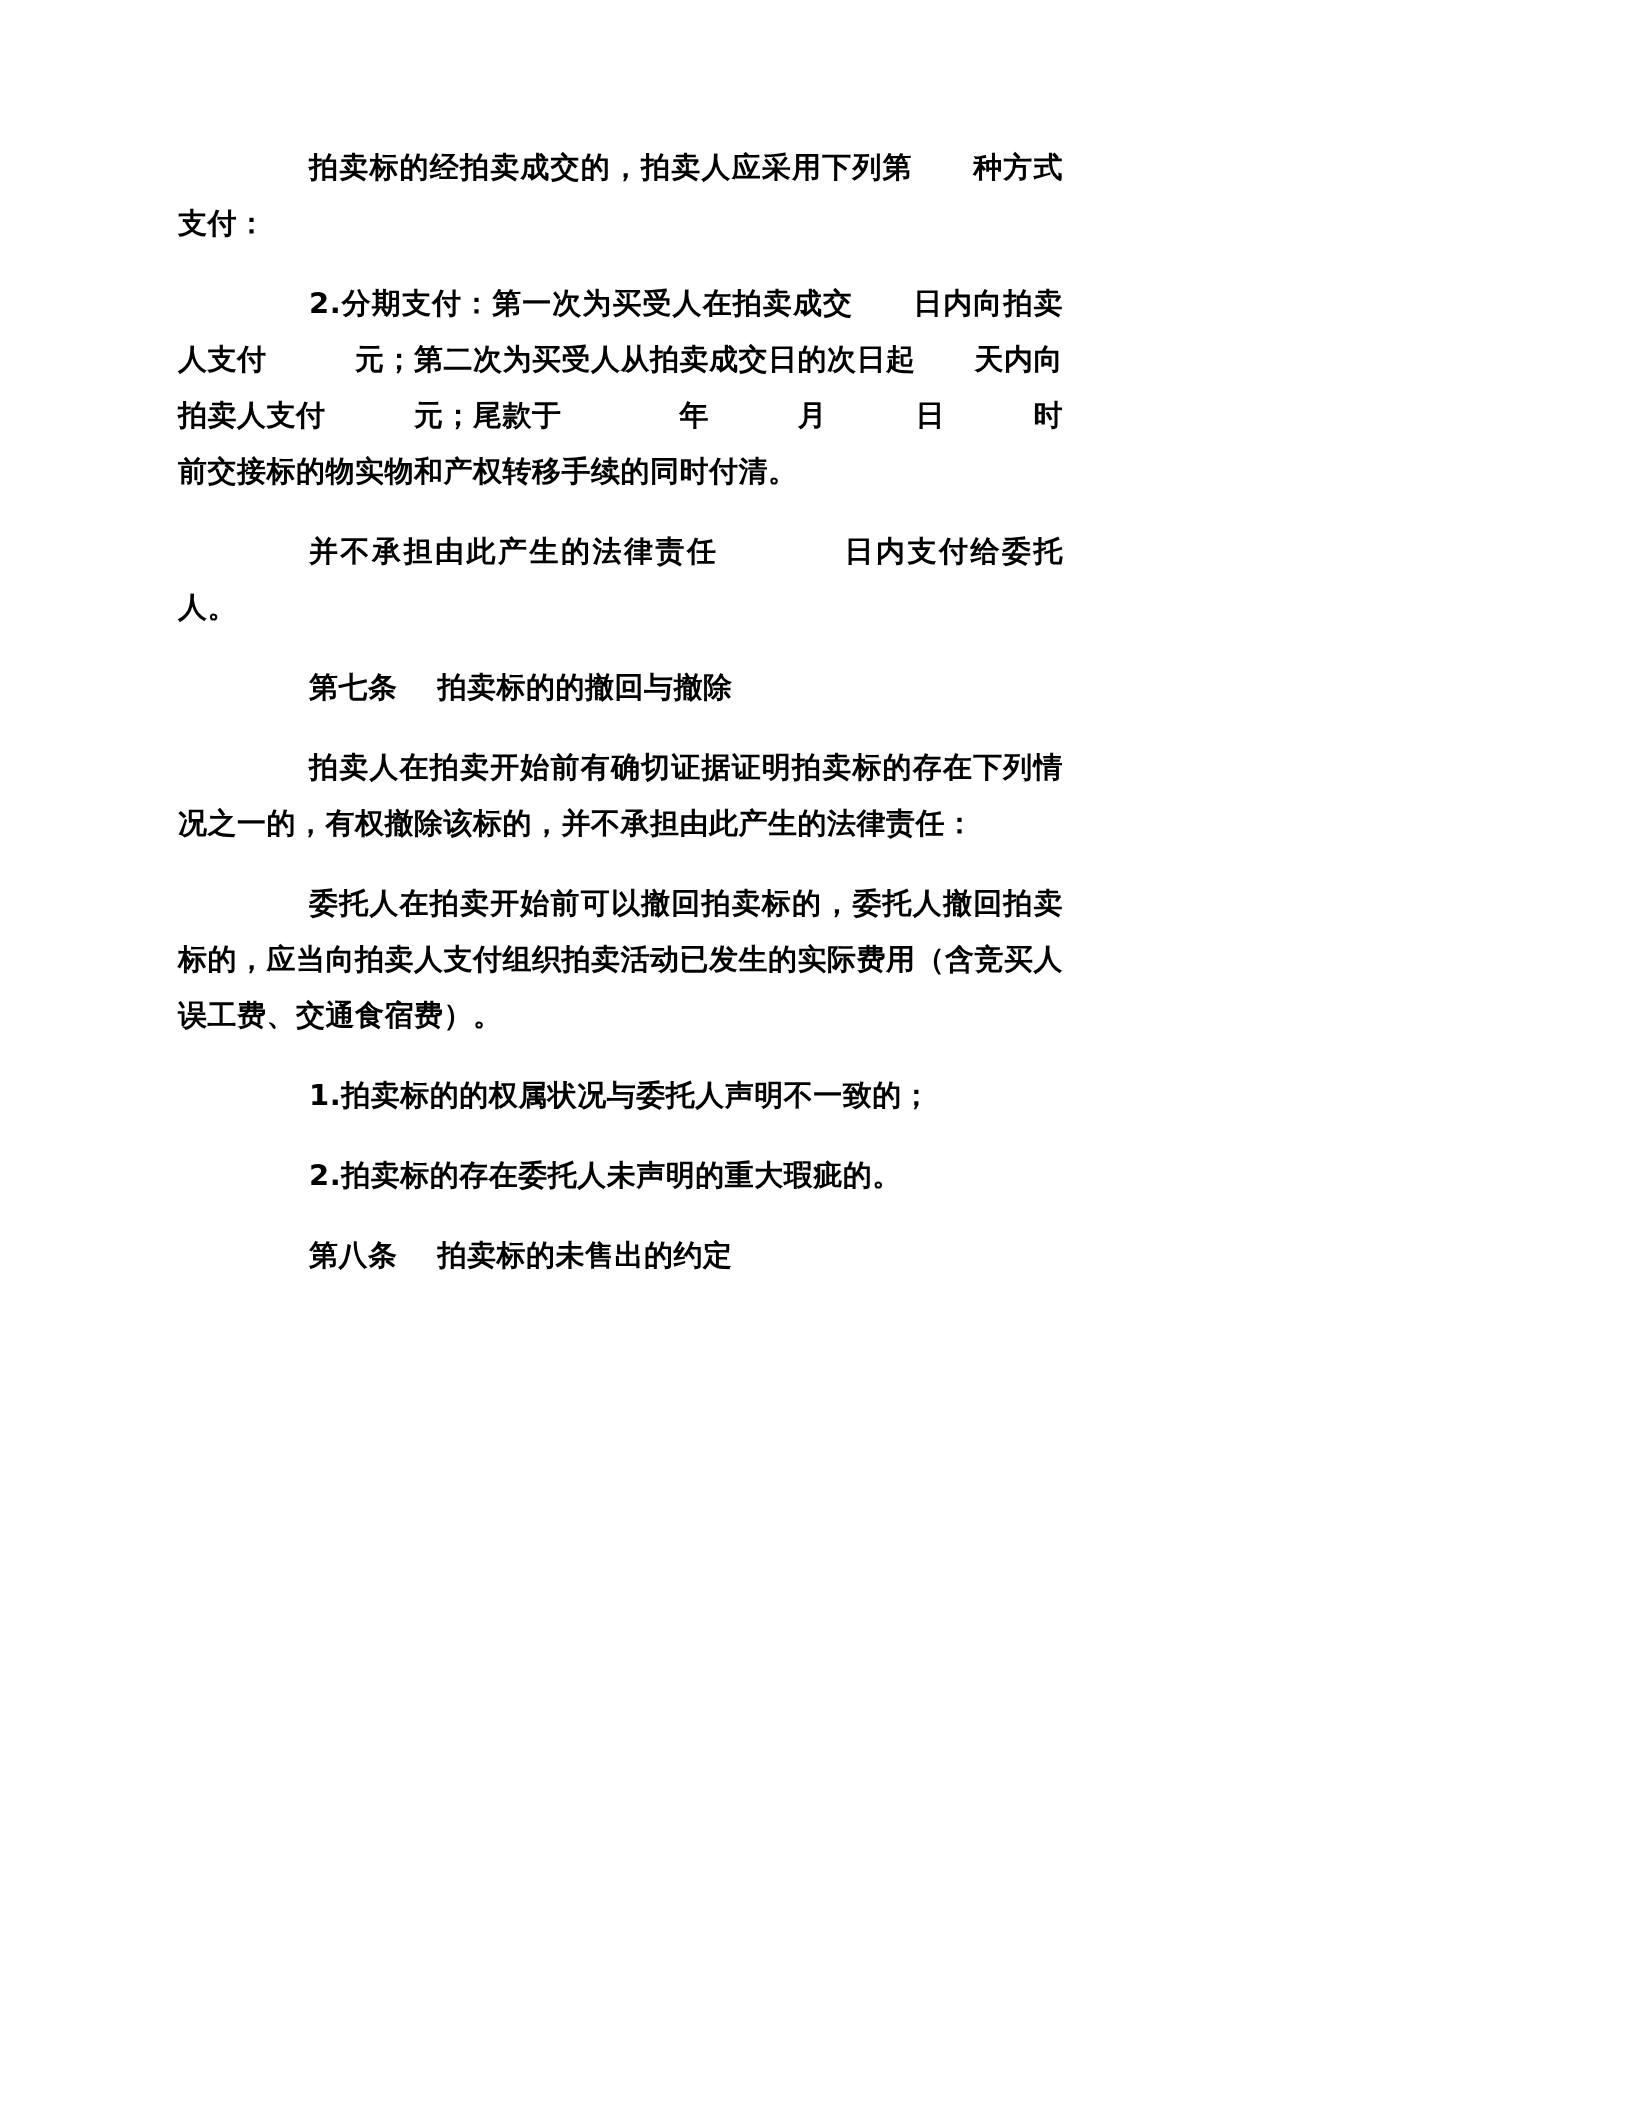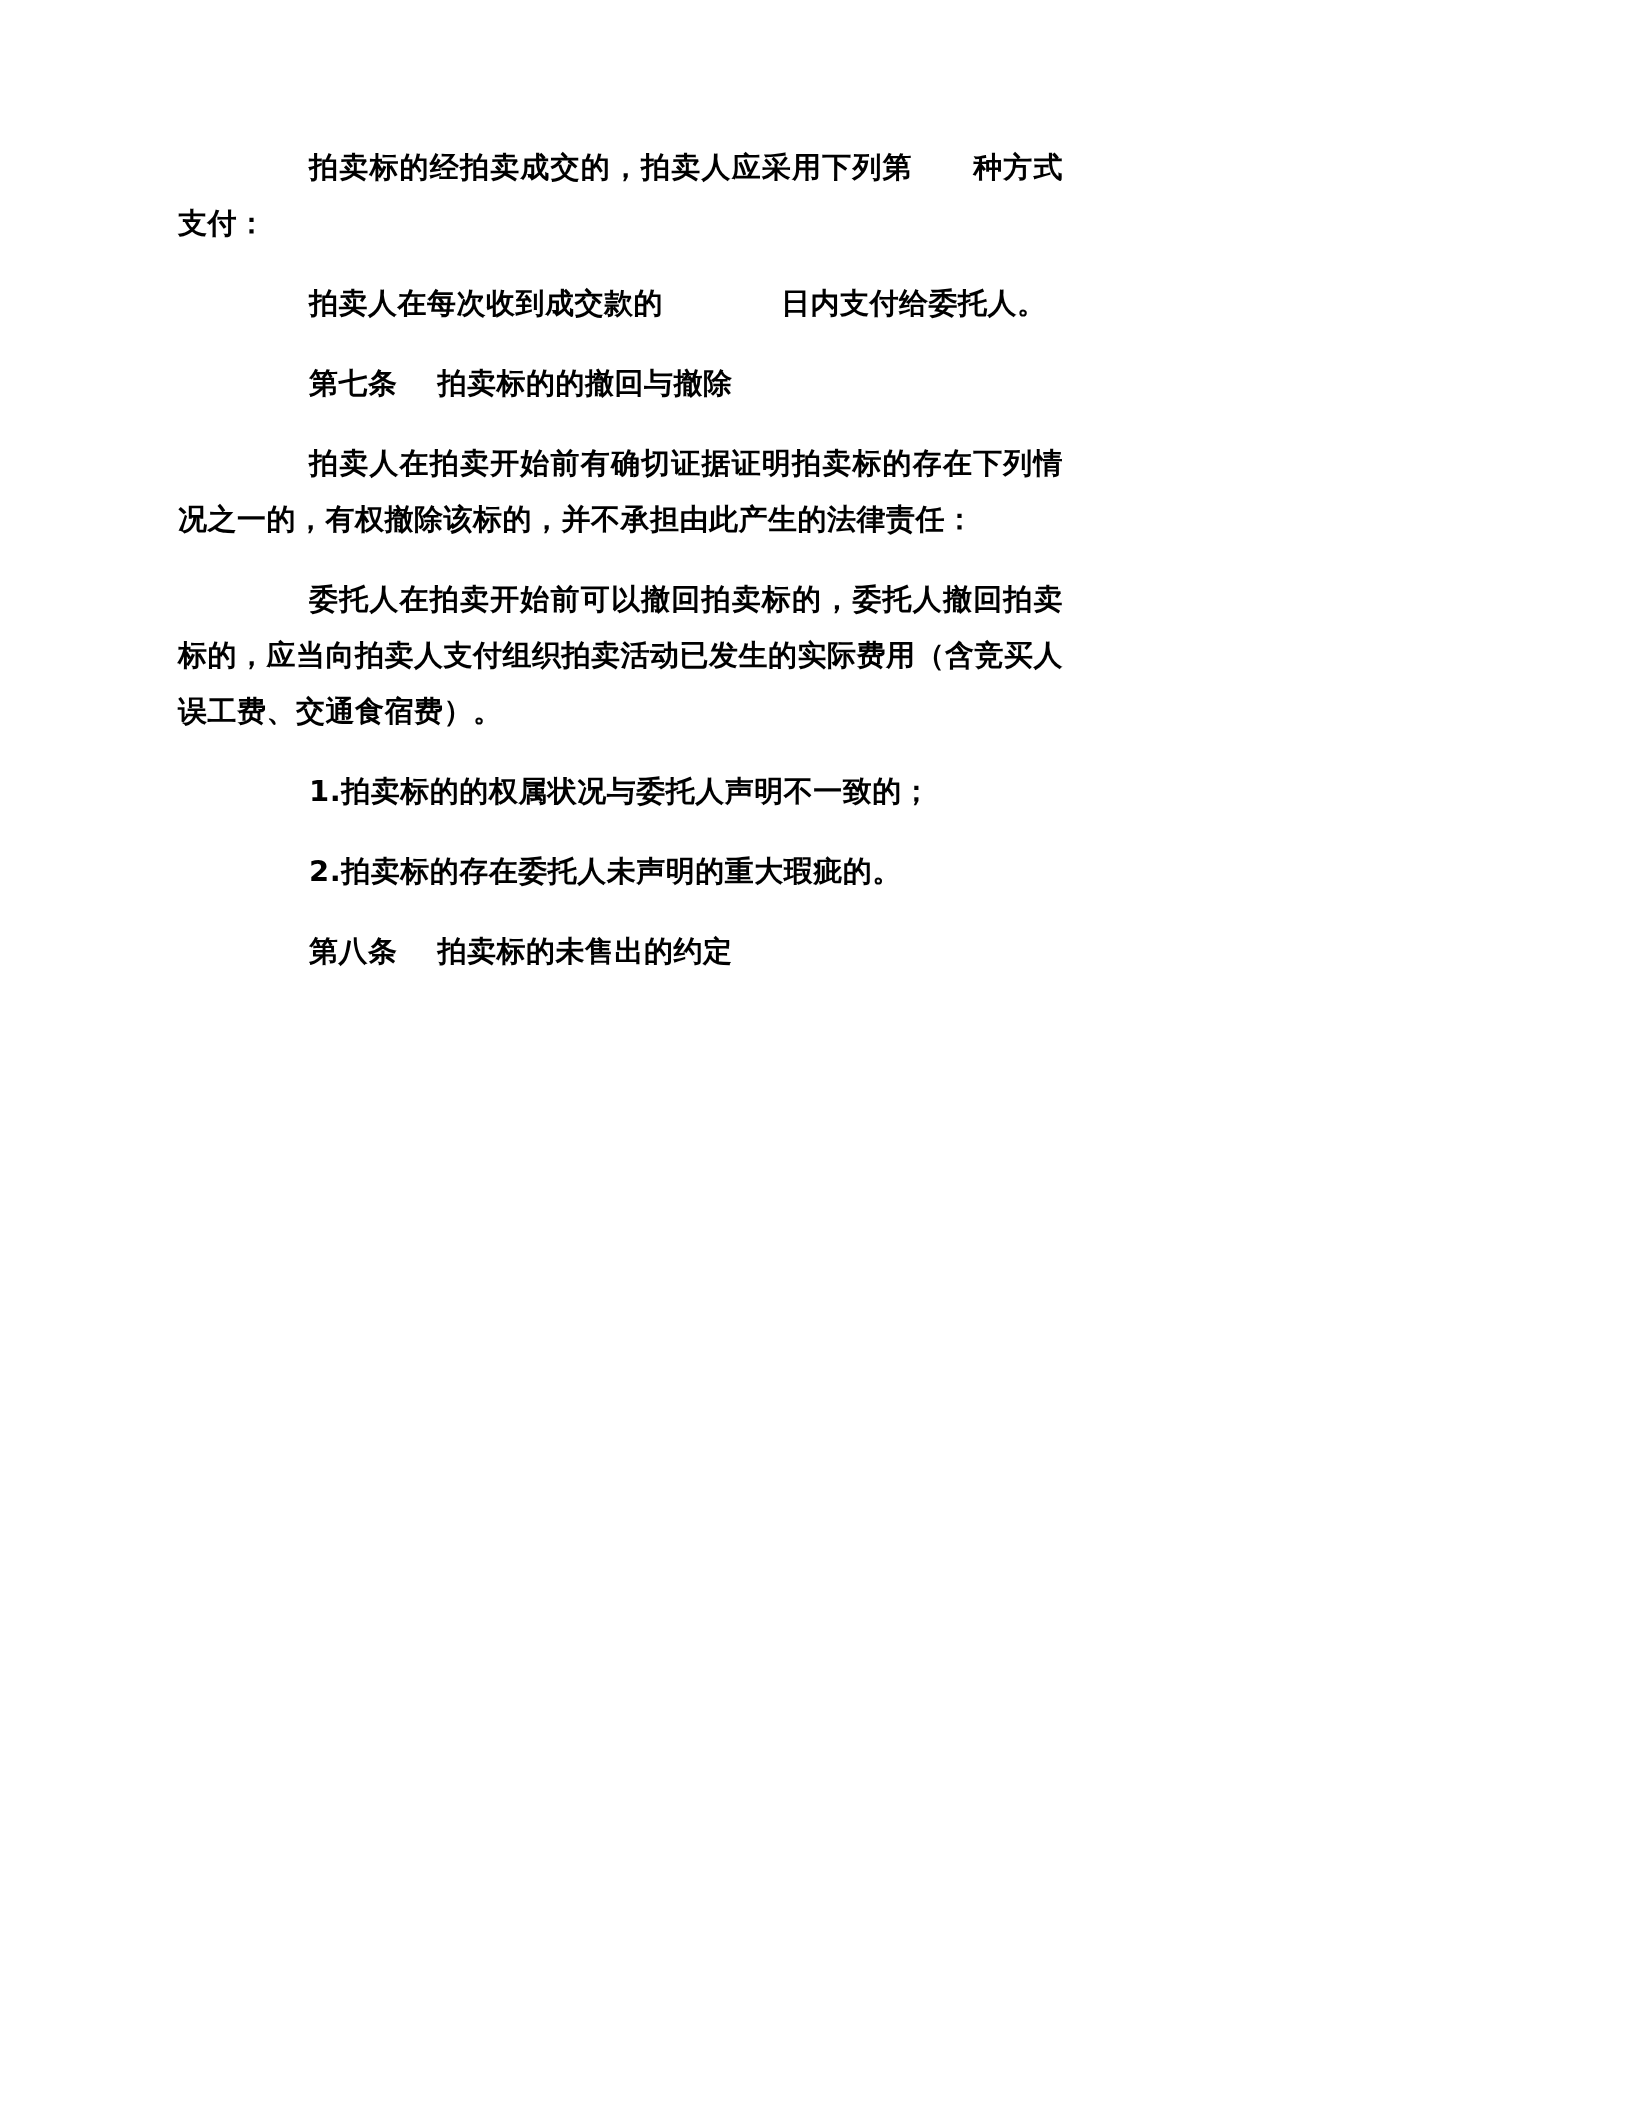--- a/index.html
+++ b/index.html
@@ -36,21 +36,22 @@
     text-align: justify;
     word-break: break-all;
   }
 </style>
 </head>
 <body>
 
 <div class="page">
   <div class="doc-content">
     <p>拍卖标的经拍卖成交的，拍卖人应采用下列第　　种方式支付：</p>
-    <p>拍卖人在每次收到成交款的　　　　日内支付给委托人。</p>
+    <p>2.分期支付：第一次为买受人在拍卖成交　　日内向拍卖人支付　　　元；第二次为买受人从拍卖成交日的次日起　　天内向拍卖人支付　　　元；尾款于　　　　年　　　月　　　日　　　时前交接标的物实物和产权转移手续的同时付清。</p>
+    <p>并不承担由此产生的法律责任　　　　日内支付给委托人。</p>
     <p>第七条　 拍卖标的的撤回与撤除</p>
     <p>拍卖人在拍卖开始前有确切证据证明拍卖标的存在下列情况之一的，有权撤除该标的，并不承担由此产生的法律责任：</p>
     <p>委托人在拍卖开始前可以撤回拍卖标的，委托人撤回拍卖标的，应当向拍卖人支付组织拍卖活动已发生的实际费用（含竞买人误工费、交通食宿费）。</p>
     <p>1.拍卖标的的权属状况与委托人声明不一致的；</p>
     <p>2.拍卖标的存在委托人未声明的重大瑕疵的。</p>
     <p>第八条　 拍卖标的未售出的约定</p>
   </div>
 </div>
 
 </body></html>

